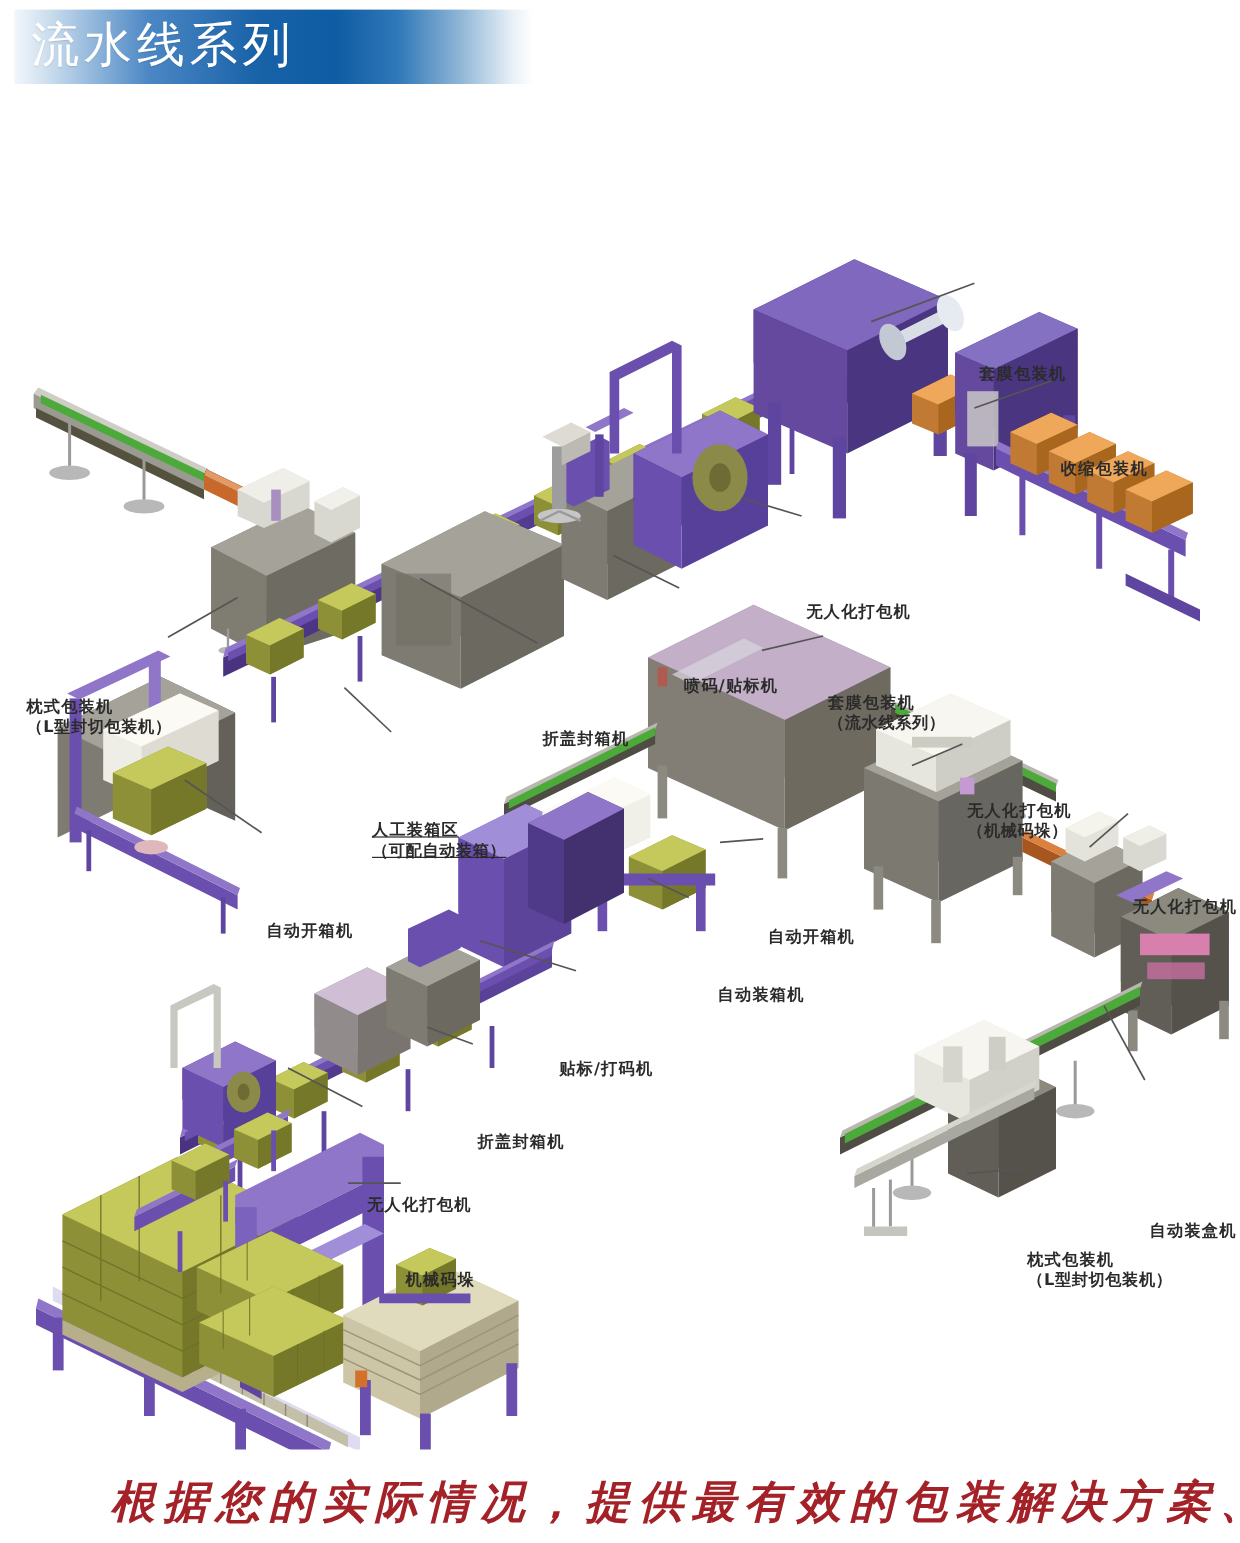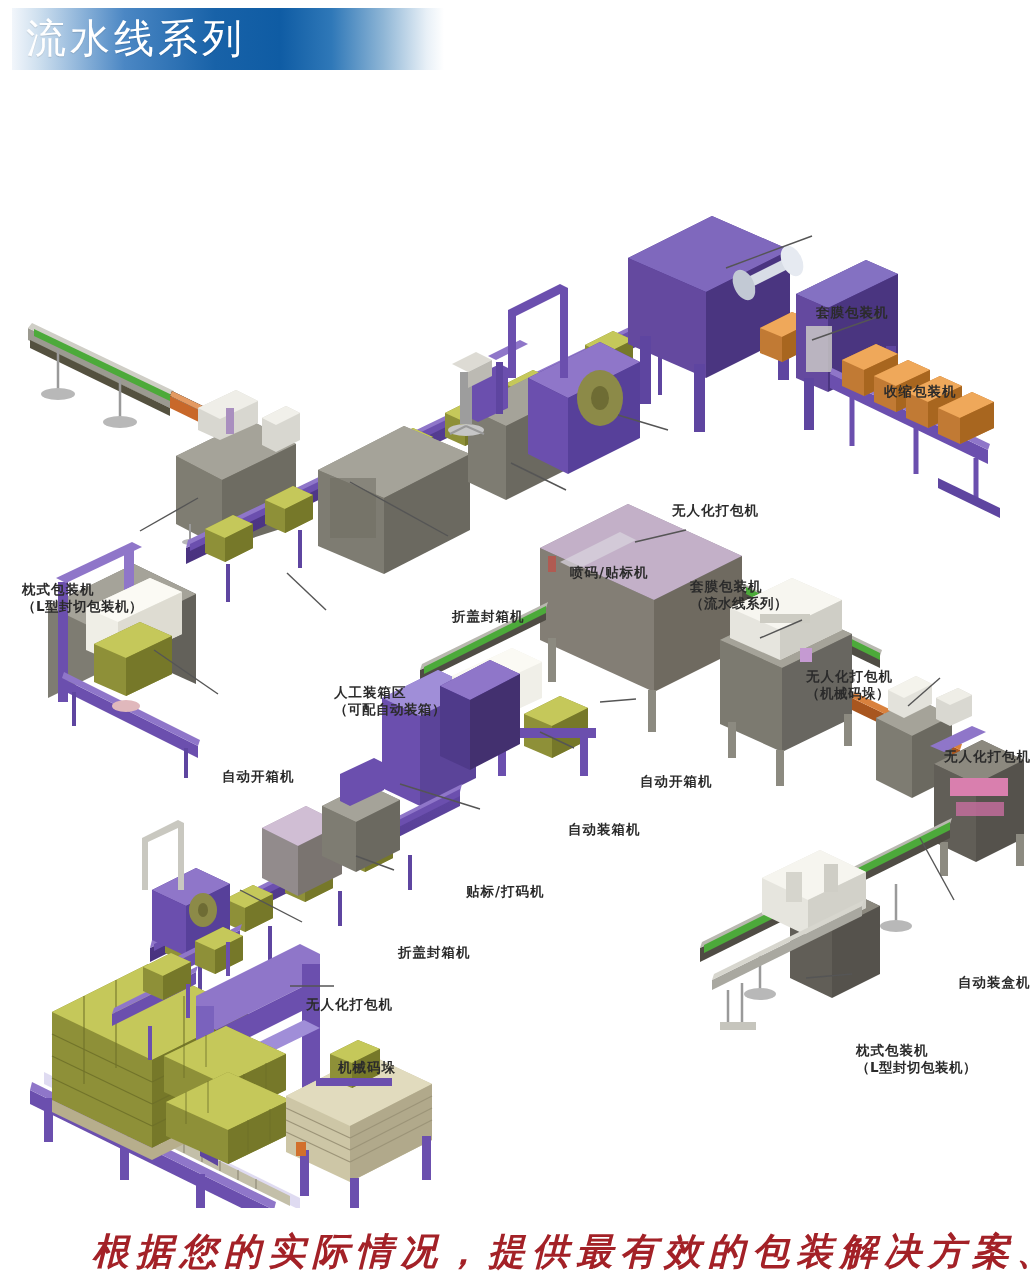--- a/index.html
+++ b/index.html
@@ -705,30 +705,30 @@
     </svg>
 
     <div id="label-layer">
         <div class="lbl" style="left: 816px; top: 226px;"><span>套膜包装机</span></div>
         <div class="lbl" style="left: 884px; top: 305px;"><span>收缩包装机</span></div>
         <div class="lbl" style="left: 672px; top: 424px;"><span>无人化打包机</span></div>
         <div class="lbl" style="left: 570px; top: 486px;"><span>喷码/贴标机</span></div>
         <div class="lbl" style="left: 690px; top: 500px;"><span>套膜包装机</span><span class="l2">（流水线系列）</span></div>
         <div class="lbl" style="left: 452px; top: 530px;"><span>折盖封箱机</span></div>
         <div class="lbl" style="left: 22px; top: 503px;"><span>枕式包装机</span><span class="l2">（L型封切包装机）</span></div>
-        <div class="lbl" style="left: 334px; top: 606px;"><span>人工装箱区</span><span class="l2">（可配自动装箱）</span></div>
+        <div class="lbl" style="left: 310px; top: 606px; text-decoration: underline;"><span>人工装箱区</span><span class="l2">（可配自动装箱）</span></div>
         <div class="lbl" style="left: 222px; top: 690px;"><span>自动开箱机</span></div>
         <div class="lbl" style="left: 806px; top: 590px;"><span>无人化打包机</span><span class="l2">（机械码垛）</span></div>
         <div class="lbl" style="left: 640px; top: 695px;"><span>自动开箱机</span></div>
         <div class="lbl" style="left: 944px; top: 670px;"><span>无人化打包机</span></div>
-        <div class="lbl" style="left: 568px; top: 743px;"><span>自动装箱机</span></div>
+        <div class="lbl" style="left: 598px; top: 743px;"><span>自动装箱机</span></div>
         <div class="lbl" style="left: 466px; top: 805px;"><span>贴标/打码机</span></div>
         <div class="lbl" style="left: 398px; top: 866px;"><span>折盖封箱机</span></div>
         <div class="lbl" style="left: 306px; top: 918px;"><span>无人化打包机</span></div>
         <div class="lbl" style="left: 338px; top: 981px;"><span>机械码垛</span></div>
-        <div class="lbl" style="left: 958px; top: 896px; text-align: right;"><span>自动装盒机</span></div>
+        <div class="lbl" style="left: 958px; top: 940px; text-align: right;"><span>自动装盒机</span></div>
         <div class="lbl" style="left: 856px; top: 964px;"><span>枕式包装机</span><span class="l2">（L型封切包装机）</span></div>
       </div>
   </div>
 
   <div class="footer-text">根据您的实际情况，提供最有效的包装解决方案、</div>
 
 </div>
 
 </body></html>

